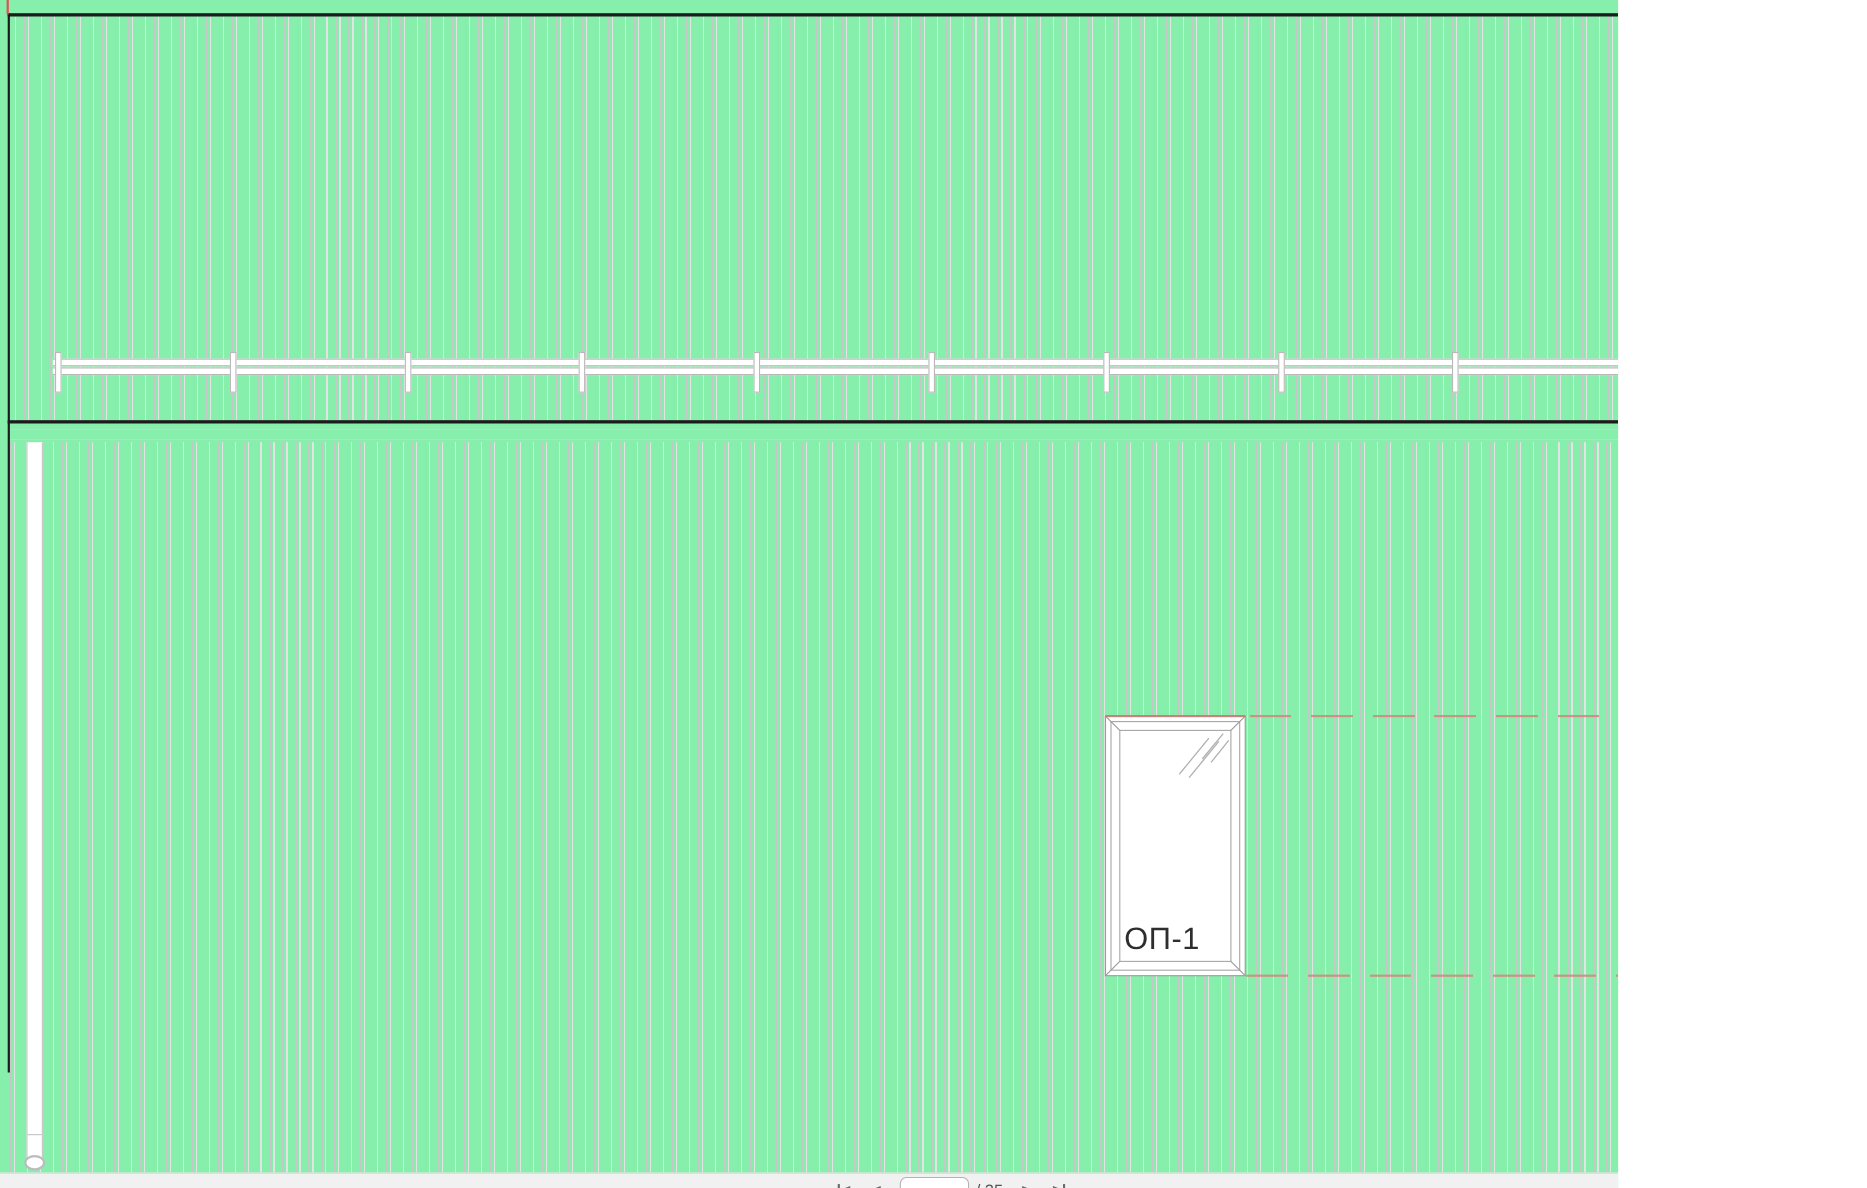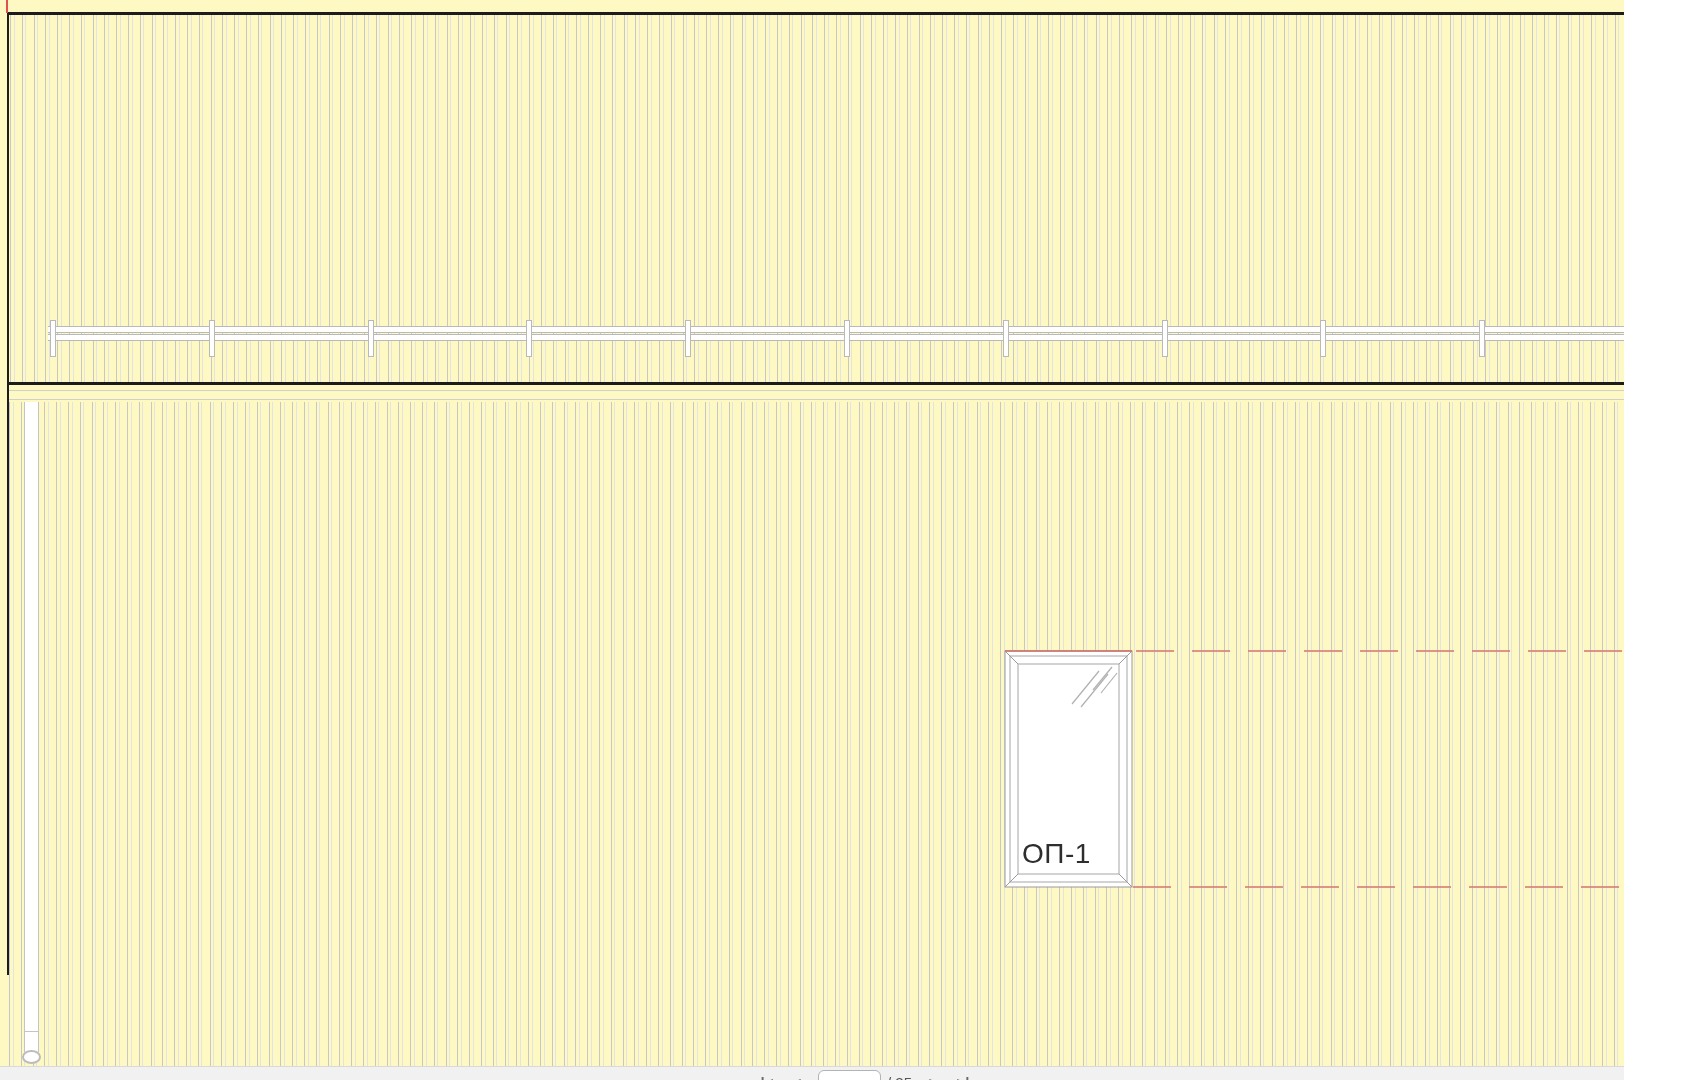--- a/index.html
+++ b/index.html
@@ -1,17 +1,17 @@
 <!DOCTYPE html>
 <html><head>
 <meta charset="utf-8">
 <style>
   html,body{margin:0;padding:0;background:#fff;}
   #canvas{
-    position:relative;width:1624px;height:1080px;background:#fef9c3;
+    position:relative;width:1471px;height:1080px;background:#86efac;
     overflow:hidden;font-family:"Liberation Sans",sans-serif;
   }
   
   .siding{
     position:absolute;
     background:
       repeating-linear-gradient(to right,
         #c7c7c7 0px,#c7c7c7 1px,
         rgba(0,0,0,0) 1px,rgba(0,0,0,0) 3.6px,
         #e3e3e3 3.6px,#e3e3e3 4.6px,

